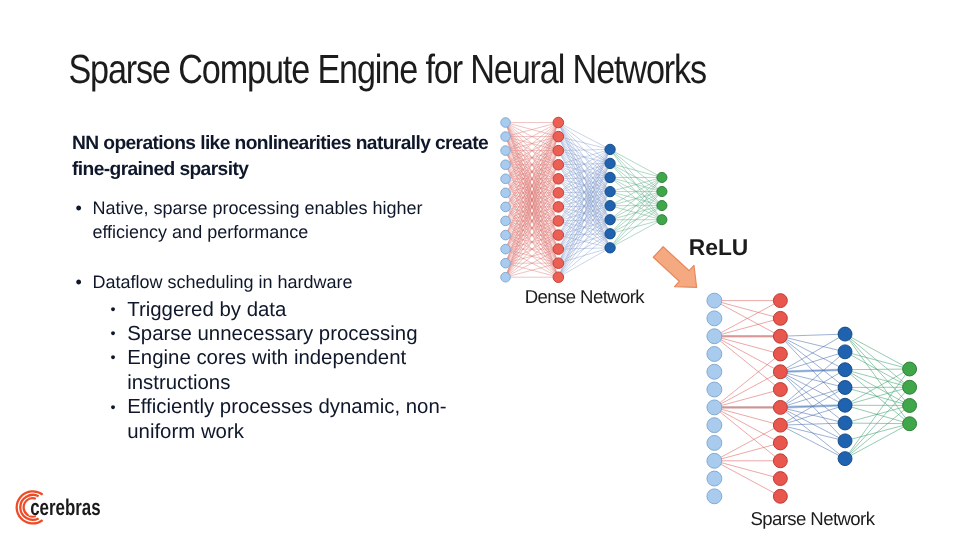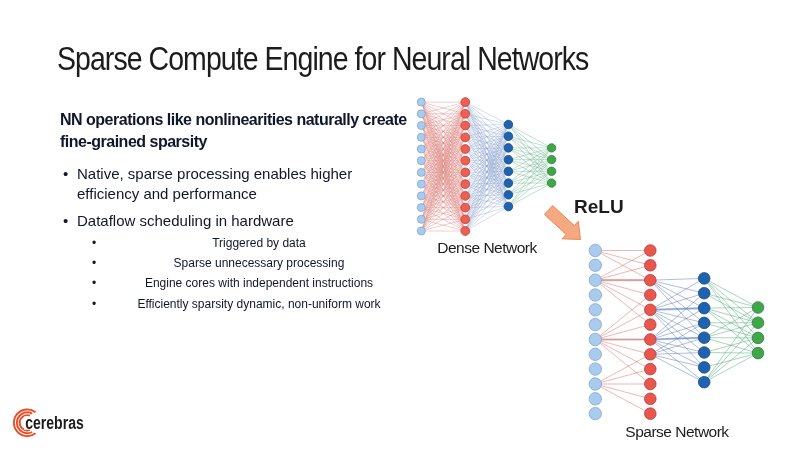--- a/index.html
+++ b/index.html
@@ -2,37 +2,37 @@
 <html><head><meta charset="utf-8">
 <style>
   html,body { margin:0; padding:0; }
   body { width:800px; height:450px; background:#fff; overflow:hidden;
          font-family:"Liberation Sans", sans-serif; }
   .abs { position:absolute; }
   #title { left:57px; top:38.5px; font-size:28.5px; color:#1c1c1c; letter-spacing:-0.95px; white-space:nowrap; transform:scaleY(1.19); transform-origin:0 0; }
   #col { left:60px; top:109px; width:352px; color:#0f172a; }
   #head { font-weight:bold; font-size:16px; line-height:21.8px; letter-spacing:-0.5px; margin:0; width:362px; }
   ul { margin:0; padding:0; list-style:none; }
-  .l1 { font-size:15px; line-height:20.7px; margin-top:6px; padding-left:17px; position:relative; width:300px; }
+  .l1 { font-size:15px; line-height:20.7px; margin-top:21px; padding-left:17px; position:relative; width:300px; }
   .l1:before { content:"\2022"; position:absolute; left:3px; }
-  .l2 { font-size:12px; line-height:20.5px; margin-top:0; padding-left:46px; position:relative;text-align:center; }
+  .l2 { font-size:17px; line-height:20.5px; margin-top:0; padding-left:46px; position:relative; }
   .l2:before { content:"\2022"; position:absolute; left:32px; font-size:12px; }
   svg { position:absolute; left:0; top:0; }
 </style></head>
 <body>
 <div class="abs" id="title">Sparse Compute Engine for Neural Networks</div>
 <div class="abs" id="col">
   <p id="head">NN operations like nonlinearities naturally create fine‑grained&nbsp;sparsity</p>
   <ul>
     <li class="l1" style="margin-top:11px">Native, sparse processing enables higher efficiency and performance</li>
     <li class="l1">Dataflow scheduling in hardware</li>
     <li class="l2" style="margin-top:1px">Triggered by data</li>
     <li class="l2">Sparse unnecessary processing</li>
     <li class="l2" style="margin-top:-0.5px">Engine cores with independent instructions</li>
-    <li class="l2">Efficiently sparsity dynamic, non-uniform work</li>
+    <li class="l2">Efficiently processes dynamic, non-uniform work</li>
   </ul>
 </div>
 <svg width="800" height="450" viewBox="0 0 800 450">
 <path d="M421.3 102.1L465.3 102.1M421.3 102.1L465.3 113.8M421.3 102.1L465.3 125.5M421.3 102.1L465.3 137.3M421.3 102.1L465.3 149M421.3 102.1L465.3 160.7M421.3 102.1L465.3 172.4M421.3 102.1L465.3 184.1M421.3 102.1L465.3 195.9M421.3 102.1L465.3 207.6M421.3 102.1L465.3 219.3M421.3 102.1L465.3 231M421.3 113.8L465.3 102.1M421.3 113.8L465.3 113.8M421.3 113.8L465.3 125.5M421.3 113.8L465.3 137.3M421.3 113.8L465.3 149M421.3 113.8L465.3 160.7M421.3 113.8L465.3 172.4M421.3 113.8L465.3 184.1M421.3 113.8L465.3 195.9M421.3 113.8L465.3 207.6M421.3 113.8L465.3 219.3M421.3 113.8L465.3 231M421.3 125.5L465.3 102.1M421.3 125.5L465.3 113.8M421.3 125.5L465.3 125.5M421.3 125.5L465.3 137.3M421.3 125.5L465.3 149M421.3 125.5L465.3 160.7M421.3 125.5L465.3 172.4M421.3 125.5L465.3 184.1M421.3 125.5L465.3 195.9M421.3 125.5L465.3 207.6M421.3 125.5L465.3 219.3M421.3 125.5L465.3 231M421.3 137.3L465.3 102.1M421.3 137.3L465.3 113.8M421.3 137.3L465.3 125.5M421.3 137.3L465.3 137.3M421.3 137.3L465.3 149M421.3 137.3L465.3 160.7M421.3 137.3L465.3 172.4M421.3 137.3L465.3 184.1M421.3 137.3L465.3 195.9M421.3 137.3L465.3 207.6M421.3 137.3L465.3 219.3M421.3 137.3L465.3 231M421.3 149L465.3 102.1M421.3 149L465.3 113.8M421.3 149L465.3 125.5M421.3 149L465.3 137.3M421.3 149L465.3 149M421.3 149L465.3 160.7M421.3 149L465.3 172.4M421.3 149L465.3 184.1M421.3 149L465.3 195.9M421.3 149L465.3 207.6M421.3 149L465.3 219.3M421.3 149L465.3 231M421.3 160.7L465.3 102.1M421.3 160.7L465.3 113.8M421.3 160.7L465.3 125.5M421.3 160.7L465.3 137.3M421.3 160.7L465.3 149M421.3 160.7L465.3 160.7M421.3 160.7L465.3 172.4M421.3 160.7L465.3 184.1M421.3 160.7L465.3 195.9M421.3 160.7L465.3 207.6M421.3 160.7L465.3 219.3M421.3 160.7L465.3 231M421.3 172.4L465.3 102.1M421.3 172.4L465.3 113.8M421.3 172.4L465.3 125.5M421.3 172.4L465.3 137.3M421.3 172.4L465.3 149M421.3 172.4L465.3 160.7M421.3 172.4L465.3 172.4M421.3 172.4L465.3 184.1M421.3 172.4L465.3 195.9M421.3 172.4L465.3 207.6M421.3 172.4L465.3 219.3M421.3 172.4L465.3 231M421.3 184.1L465.3 102.1M421.3 184.1L465.3 113.8M421.3 184.1L465.3 125.5M421.3 184.1L465.3 137.3M421.3 184.1L465.3 149M421.3 184.1L465.3 160.7M421.3 184.1L465.3 172.4M421.3 184.1L465.3 184.1M421.3 184.1L465.3 195.9M421.3 184.1L465.3 207.6M421.3 184.1L465.3 219.3M421.3 184.1L465.3 231M421.3 195.9L465.3 102.1M421.3 195.9L465.3 113.8M421.3 195.9L465.3 125.5M421.3 195.9L465.3 137.3M421.3 195.9L465.3 149M421.3 195.9L465.3 160.7M421.3 195.9L465.3 172.4M421.3 195.9L465.3 184.1M421.3 195.9L465.3 195.9M421.3 195.9L465.3 207.6M421.3 195.9L465.3 219.3M421.3 195.9L465.3 231M421.3 207.6L465.3 102.1M421.3 207.6L465.3 113.8M421.3 207.6L465.3 125.5M421.3 207.6L465.3 137.3M421.3 207.6L465.3 149M421.3 207.6L465.3 160.7M421.3 207.6L465.3 172.4M421.3 207.6L465.3 184.1M421.3 207.6L465.3 195.9M421.3 207.6L465.3 207.6M421.3 207.6L465.3 219.3M421.3 207.6L465.3 231M421.3 219.3L465.3 102.1M421.3 219.3L465.3 113.8M421.3 219.3L465.3 125.5M421.3 219.3L465.3 137.3M421.3 219.3L465.3 149M421.3 219.3L465.3 160.7M421.3 219.3L465.3 172.4M421.3 219.3L465.3 184.1M421.3 219.3L465.3 195.9M421.3 219.3L465.3 207.6M421.3 219.3L465.3 219.3M421.3 219.3L465.3 231M421.3 231L465.3 102.1M421.3 231L465.3 113.8M421.3 231L465.3 125.5M421.3 231L465.3 137.3M421.3 231L465.3 149M421.3 231L465.3 160.7M421.3 231L465.3 172.4M421.3 231L465.3 184.1M421.3 231L465.3 195.9M421.3 231L465.3 207.6M421.3 231L465.3 219.3M421.3 231L465.3 231" stroke="rgba(222,125,120,0.7)" stroke-width="0.55" fill="none"></path>
 <path d="M465.3 102.1L508.4 124.5M465.3 102.1L508.4 136.2M465.3 102.1L508.4 147.9M465.3 102.1L508.4 159.7M465.3 102.1L508.4 171.4M465.3 102.1L508.4 183.1M465.3 102.1L508.4 194.8M465.3 102.1L508.4 206.5M465.3 113.8L508.4 124.5M465.3 113.8L508.4 136.2M465.3 113.8L508.4 147.9M465.3 113.8L508.4 159.7M465.3 113.8L508.4 171.4M465.3 113.8L508.4 183.1M465.3 113.8L508.4 194.8M465.3 113.8L508.4 206.5M465.3 125.5L508.4 124.5M465.3 125.5L508.4 136.2M465.3 125.5L508.4 147.9M465.3 125.5L508.4 159.7M465.3 125.5L508.4 171.4M465.3 125.5L508.4 183.1M465.3 125.5L508.4 194.8M465.3 125.5L508.4 206.5M465.3 137.3L508.4 124.5M465.3 137.3L508.4 136.2M465.3 137.3L508.4 147.9M465.3 137.3L508.4 159.7M465.3 137.3L508.4 171.4M465.3 137.3L508.4 183.1M465.3 137.3L508.4 194.8M465.3 137.3L508.4 206.5M465.3 149L508.4 124.5M465.3 149L508.4 136.2M465.3 149L508.4 147.9M465.3 149L508.4 159.7M465.3 149L508.4 171.4M465.3 149L508.4 183.1M465.3 149L508.4 194.8M465.3 149L508.4 206.5M465.3 160.7L508.4 124.5M465.3 160.7L508.4 136.2M465.3 160.7L508.4 147.9M465.3 160.7L508.4 159.7M465.3 160.7L508.4 171.4M465.3 160.7L508.4 183.1M465.3 160.7L508.4 194.8M465.3 160.7L508.4 206.5M465.3 172.4L508.4 124.5M465.3 172.4L508.4 136.2M465.3 172.4L508.4 147.9M465.3 172.4L508.4 159.7M465.3 172.4L508.4 171.4M465.3 172.4L508.4 183.1M465.3 172.4L508.4 194.8M465.3 172.4L508.4 206.5M465.3 184.1L508.4 124.5M465.3 184.1L508.4 136.2M465.3 184.1L508.4 147.9M465.3 184.1L508.4 159.7M465.3 184.1L508.4 171.4M465.3 184.1L508.4 183.1M465.3 184.1L508.4 194.8M465.3 184.1L508.4 206.5M465.3 195.9L508.4 124.5M465.3 195.9L508.4 136.2M465.3 195.9L508.4 147.9M465.3 195.9L508.4 159.7M465.3 195.9L508.4 171.4M465.3 195.9L508.4 183.1M465.3 195.9L508.4 194.8M465.3 195.9L508.4 206.5M465.3 207.6L508.4 124.5M465.3 207.6L508.4 136.2M465.3 207.6L508.4 147.9M465.3 207.6L508.4 159.7M465.3 207.6L508.4 171.4M465.3 207.6L508.4 183.1M465.3 207.6L508.4 194.8M465.3 207.6L508.4 206.5M465.3 219.3L508.4 124.5M465.3 219.3L508.4 136.2M465.3 219.3L508.4 147.9M465.3 219.3L508.4 159.7M465.3 219.3L508.4 171.4M465.3 219.3L508.4 183.1M465.3 219.3L508.4 194.8M465.3 219.3L508.4 206.5M465.3 231L508.4 124.5M465.3 231L508.4 136.2M465.3 231L508.4 147.9M465.3 231L508.4 159.7M465.3 231L508.4 171.4M465.3 231L508.4 183.1M465.3 231L508.4 194.8M465.3 231L508.4 206.5" stroke="rgba(130,155,205,0.65)" stroke-width="0.55" fill="none"></path>
 <path d="M508.4 124.5L551.6 147.9M508.4 124.5L551.6 159.6M508.4 124.5L551.6 171.3M508.4 124.5L551.6 183.1M508.4 136.2L551.6 147.9M508.4 136.2L551.6 159.6M508.4 136.2L551.6 171.3M508.4 136.2L551.6 183.1M508.4 147.9L551.6 147.9M508.4 147.9L551.6 159.6M508.4 147.9L551.6 171.3M508.4 147.9L551.6 183.1M508.4 159.7L551.6 147.9M508.4 159.7L551.6 159.6M508.4 159.7L551.6 171.3M508.4 159.7L551.6 183.1M508.4 171.4L551.6 147.9M508.4 171.4L551.6 159.6M508.4 171.4L551.6 171.3M508.4 171.4L551.6 183.1M508.4 183.1L551.6 147.9M508.4 183.1L551.6 159.6M508.4 183.1L551.6 171.3M508.4 183.1L551.6 183.1M508.4 194.8L551.6 147.9M508.4 194.8L551.6 159.6M508.4 194.8L551.6 171.3M508.4 194.8L551.6 183.1M508.4 206.5L551.6 147.9M508.4 206.5L551.6 159.6M508.4 206.5L551.6 171.3M508.4 206.5L551.6 183.1" stroke="rgba(95,175,135,0.72)" stroke-width="0.55" fill="none"></path>
 <g fill="#A9CCEE" stroke="#7FA7D1" stroke-width="0.8">
       <circle cx="421.3" cy="102.1" r="4"></circle>
       <circle cx="421.3" cy="113.8" r="4"></circle>
       <circle cx="421.3" cy="125.5" r="4"></circle>

